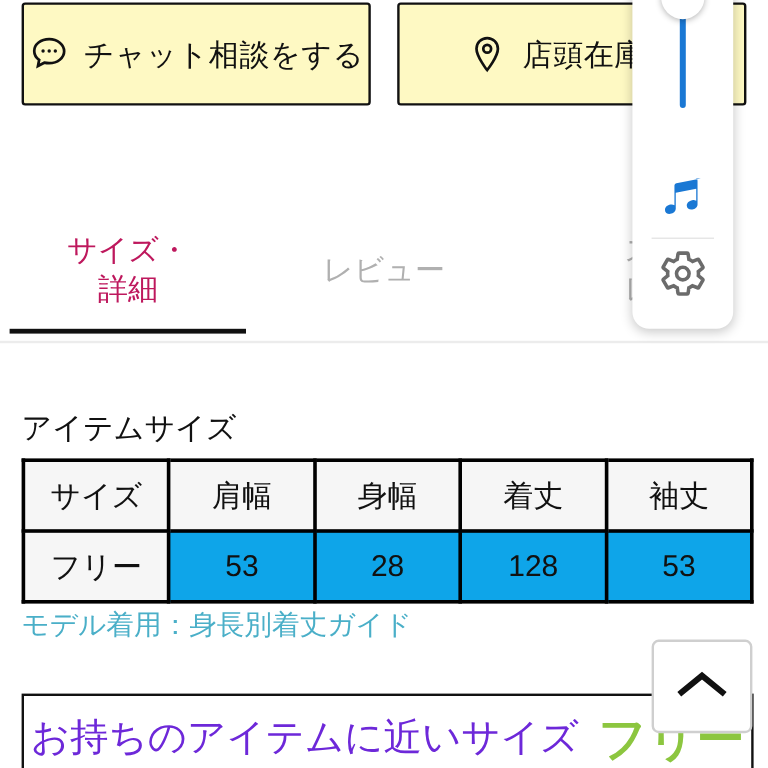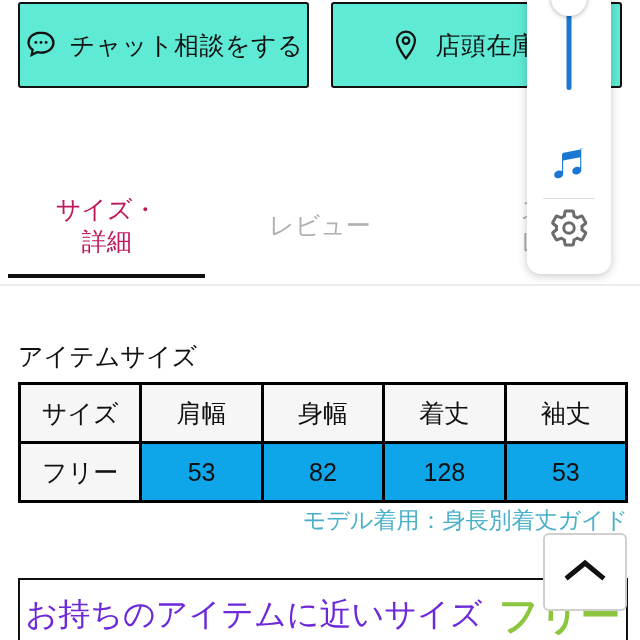--- a/index.html
+++ b/index.html
@@ -29,21 +29,21 @@
     left: 18px;
     width: 604px;
     height: 86px;
     display: flex;
     gap: 22px;
   }
   .action-btn {
     flex: 1 1 0;
     border: 2px solid #111111;
     border-radius: 3px;
-    background: #5eead4;
+    background: #fef9c3;
     display: flex;
     align-items: center;
     justify-content: center;
     gap: 12px;
     box-sizing: border-box;
     height: 86px;
   }
   .action-btn .ico {
     display: flex;
     align-items: center;
@@ -133,21 +133,20 @@
   .size-table tbody td:first-child { background: #f6f6f6; }
 
   .links-row {
     position: absolute;
     top: 505px;
     left: 18px;
     width: 610px;
     display: flex;
     justify-content: space-between;
     align-items: flex-end;
-    flex-direction: column;
   }
   .links-row a {
     font-size: 23px;
     color: #4aafc8;
     text-decoration: none;
     white-space: nowrap;
   }
 
   
   .recommend-box {
@@ -307,21 +306,21 @@
         <th>肩幅</th>
         <th>身幅</th>
         <th>着丈</th>
         <th>袖丈</th>
       </tr>
     </thead>
     <tbody>
       <tr>
         <td>フリー</td>
         <td>53</td>
-        <td>82</td>
+        <td>28</td>
         <td>128</td>
         <td>53</td>
       </tr>
     </tbody>
   </table>
 
   <div class="links-row">
     <a href="#">モデル着用：身長別着丈ガイド</a>
   </div>
 

